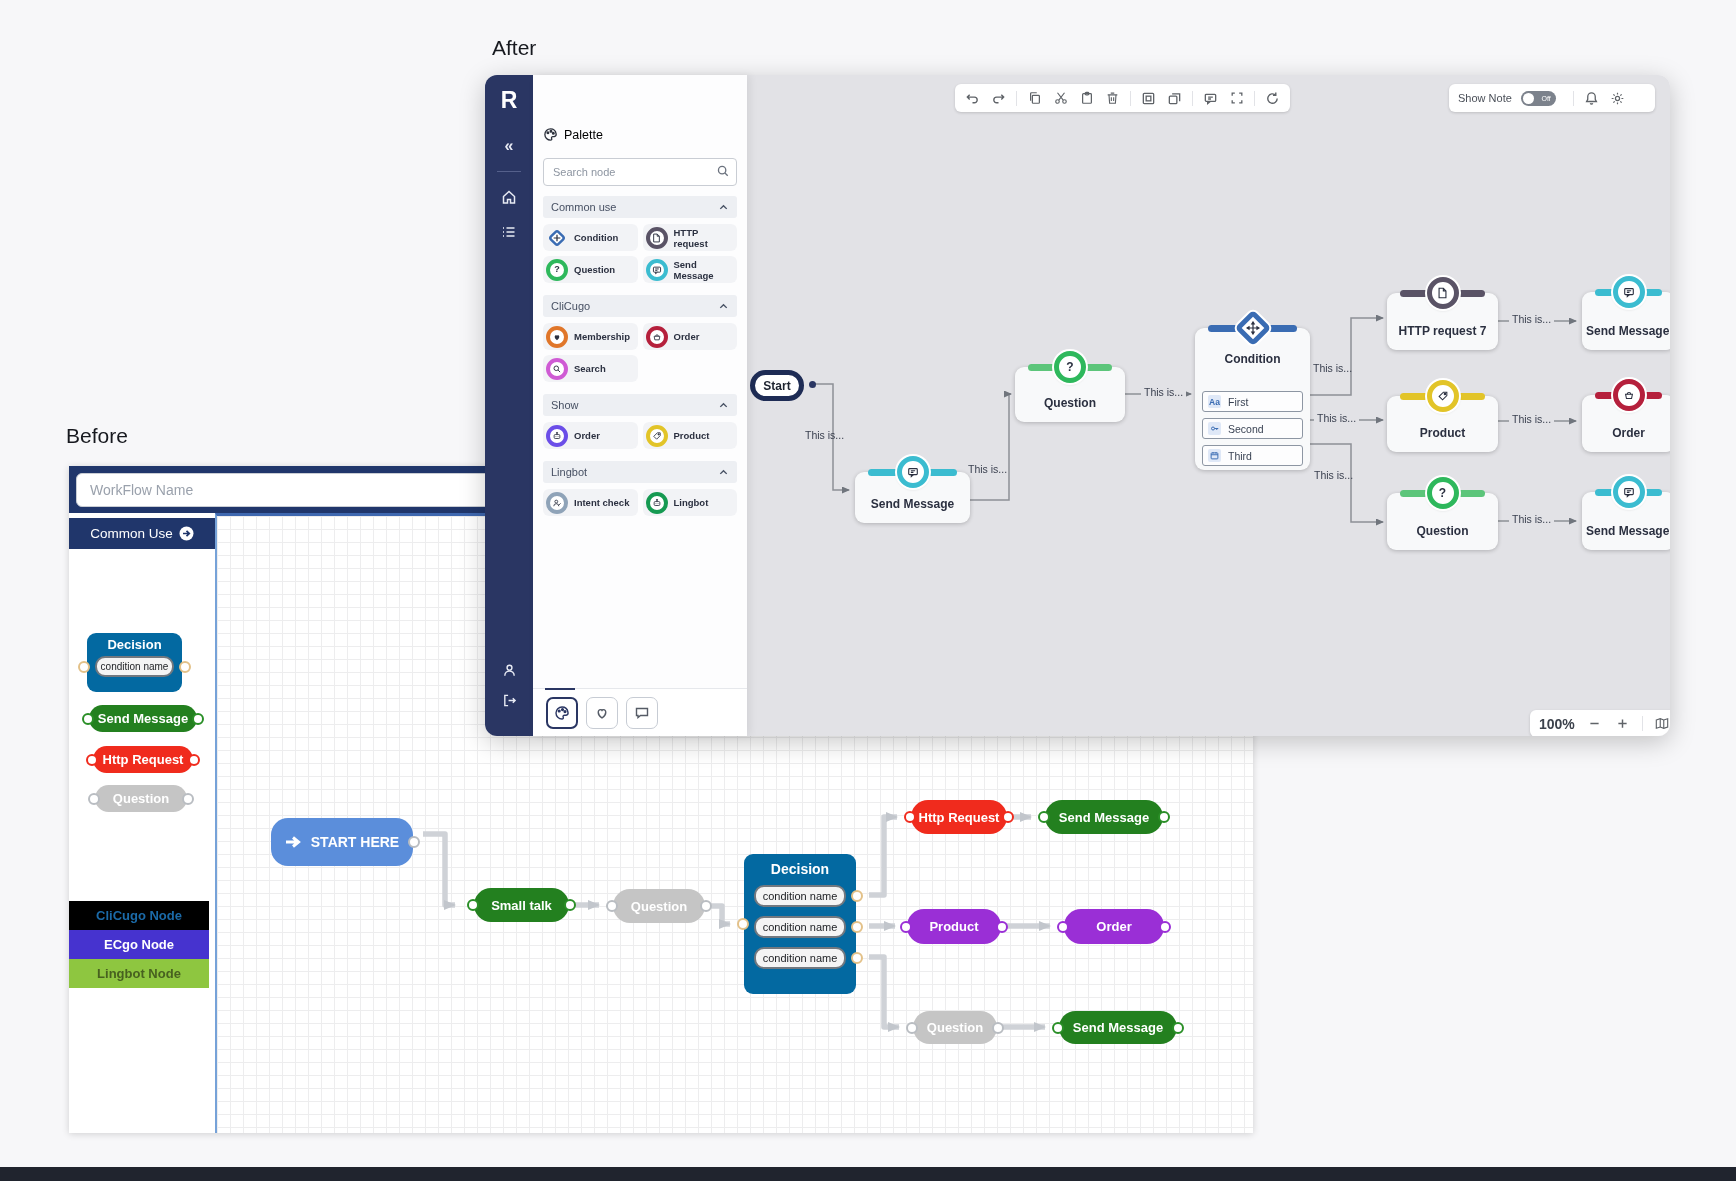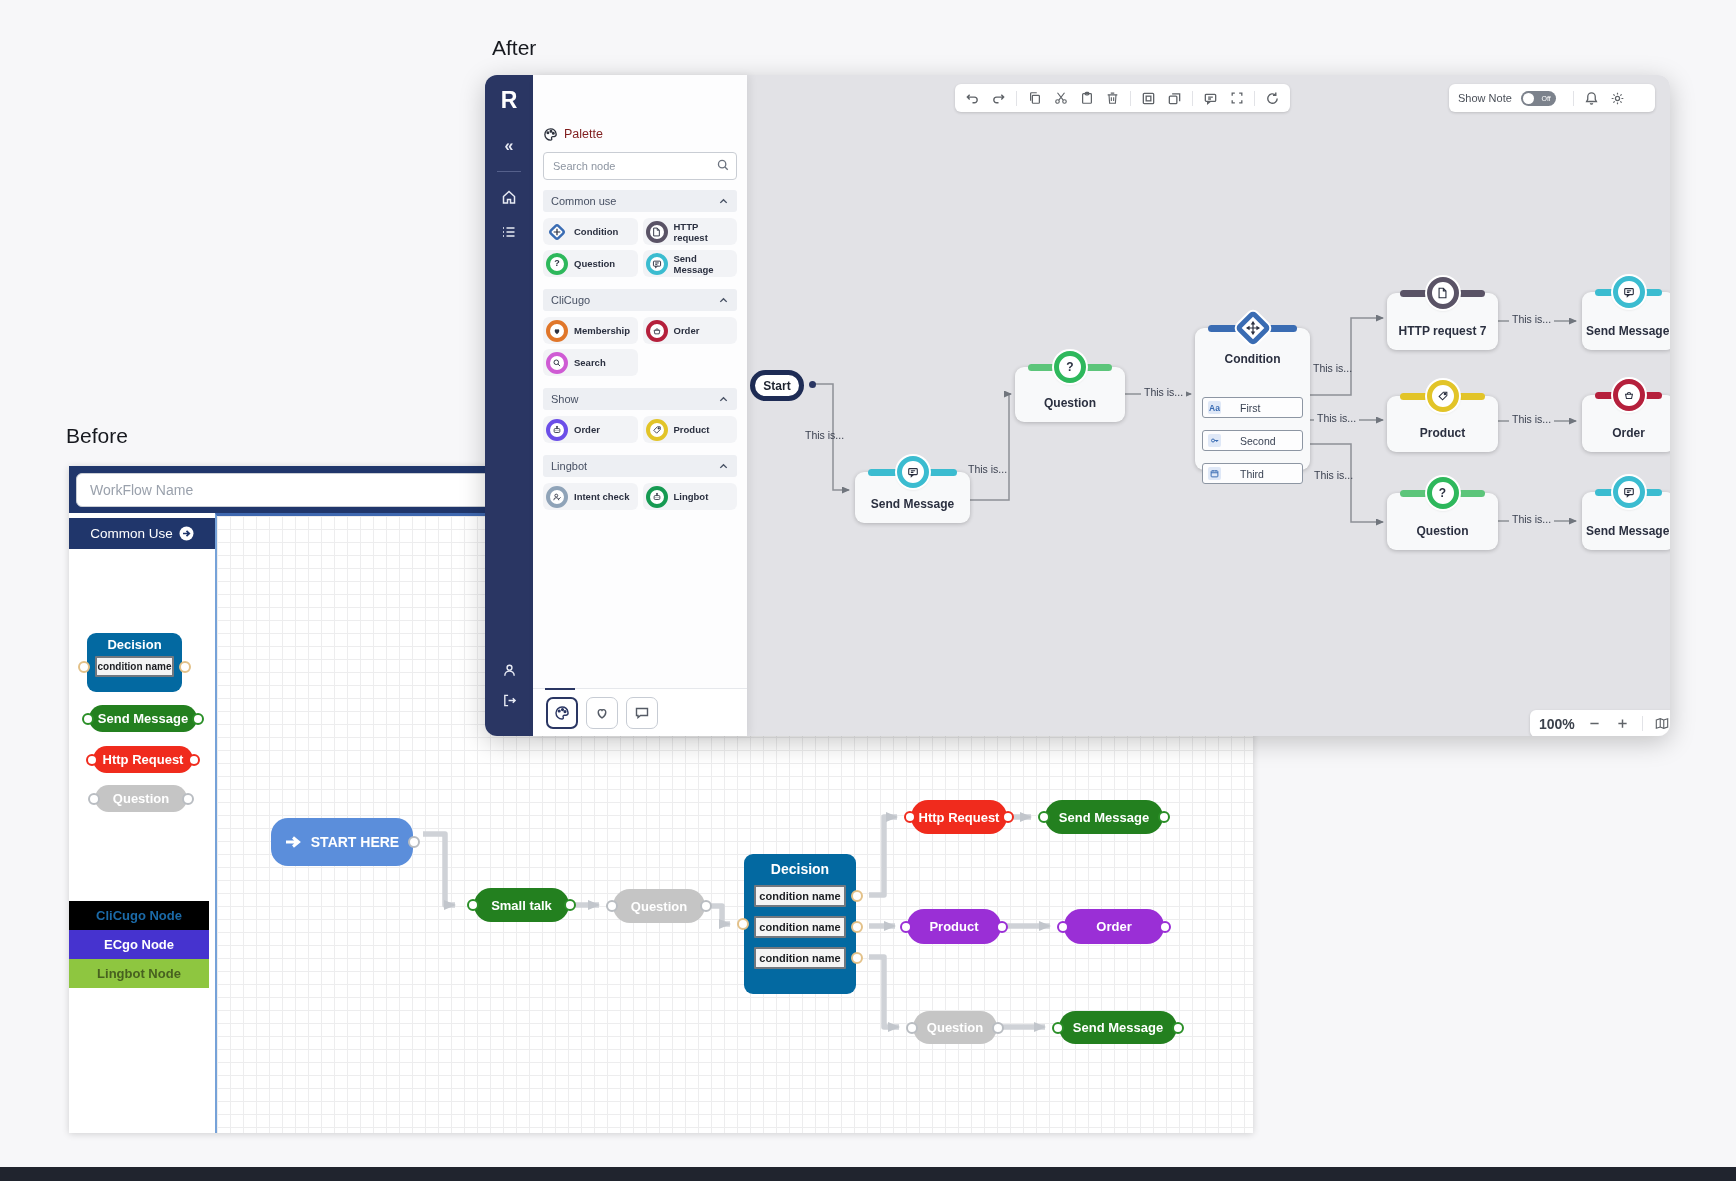--- a/index.html
+++ b/index.html
@@ -32,22 +32,22 @@
   .pill.pb::before{left:-7px}
   .pill.pa::after{right:-7px}
   .c-green{background:#23801f;--pc:#2a8f27}
   .c-red{background:#f02b1d;--pc:#f02b1d}
   .c-gray{background:#c5c5c5;--pc:#b9bdc2}
   .c-purple{background:#9a2fd6;--pc:#9a2fd6}
   .c-blue{background:#5b8edb;--pc:#b9bdc2}
   
   .dec{position:absolute;background:#0369a1;border-radius:9px;cursor:grab}
   .dec-title{text-align:center;font-weight:bold;color:#fff}
-  .dec-row{position:relative;background:#f4f4f4;border:2px solid #72787f;border-radius:1px;
-           display:flex;align-items:center;justify-content:center;font-weight:bold;color:#1c1e22;box-sizing:border-box}
+  .dec-row{position:relative;background:#f4f4f4;border:2px solid #72787f;border-radius:10px;
+           display:flex;align-items:center;justify-content:center;font-weight:normal;color:#1c1e22;box-sizing:border-box}
   .dec-row::after,.dec-row.pl::before{content:"";position:absolute;width:8px;height:8px;border-radius:50%;
            background:#fff;border:2px solid #e3c188;top:50%;margin-top:-6px}
   .dec-row::after{right:-19px}
   .dec-row.pl::before{left:-19px}
   .dec-canvas::before{content:"";position:absolute;width:8px;height:8px;border-radius:50%;background:#fff;
            border:2px solid #e3c188;left:-7px;top:50%;margin-top:-6px}
   .b-cat{position:absolute;left:0;width:140px;height:29px;display:flex;align-items:center;justify-content:center;
          font-size:13px;font-weight:bold;cursor:pointer}
 
   
@@ -57,21 +57,21 @@
   .a-side .sic{position:absolute;left:0;width:48px;display:flex;justify-content:center;cursor:pointer}
   .a-logo{position:absolute;top:12px;left:0;width:48px;text-align:center;font-size:23px;font-weight:800;color:#fff}
   .a-divider{position:absolute;top:96px;left:12px;width:24px;height:1px;background:#55608b}
   .a-palette{width:214px;background:#fdfdfe;position:relative;flex:none;box-shadow:3px 0 8px rgba(0,0,0,.07);z-index:2}
   .p-header{height:40px;background:#fff;display:flex;align-items:center;padding:0 12px;box-sizing:border-box;
             box-shadow:0 1px 4px rgba(0,0,0,.09);position:relative;z-index:3}
   .p-title{font-size:13px;font-weight:bold;color:#23262e;flex:1}
   .p-hdiv{width:1px;height:20px;background:#e8e9ee;margin:0 7px}
   .p-hbtn{width:20px;height:20px;display:flex;align-items:center;justify-content:center;cursor:pointer}
   .p-body{position:absolute;top:40px;left:0;right:0;bottom:47px;padding:10px 10px 0;overflow:hidden}
-  .p-label{display:flex;align-items:flex-start;gap:6px;font-size:12.5px;color:#7f1d1d;margin:2px 0 10px}
+  .p-label{display:flex;align-items:center;gap:6px;font-size:12.5px;color:#000000;margin:2px 0 16px}
   .p-search{position:relative;margin-bottom:10px}
   .p-search input{width:100%;height:28px;border:1px solid #c9cdd4;border-radius:4px;font-size:11px;
                   padding:0 26px 0 9px;box-sizing:border-box;color:#333;font-family:inherit;outline:none}
   .p-search input::placeholder{color:#8d95a1}
   .p-search .mag{position:absolute;right:7px;top:6px;cursor:pointer}
   .psec{height:22px;background:#edeff3;border-radius:3px;display:flex;align-items:center;
         justify-content:space-between;padding:0 8px;font-size:11px;color:#475063;cursor:pointer}
   .pgrid{display:grid;grid-template-columns:1fr 1fr;gap:5px;margin:6px 0 12px}
   .pitem{height:27px;background:#f2f3f6;border-radius:6px;display:flex;align-items:center;gap:6px;
          padding:0 3px;font-size:9.5px;font-weight:bold;color:#2b3040;cursor:grab}
@@ -102,22 +102,22 @@
           border-radius:50%;background:#fff;border:5px solid var(--c);box-shadow:0 0 0 2px #fff,0 1px 3px rgba(0,0,0,.25);
           display:flex;align-items:center;justify-content:center}
   .a-circ span{font-size:12px;font-weight:bold;color:#2b3040;line-height:1}
   .a-title{position:absolute;left:0;right:0;bottom:12px;text-align:center;font-size:12px;font-weight:bold;color:#2b3040;white-space:nowrap}
   .diamond{position:absolute;top:-19px;left:50%;margin-left:-19px;width:38px;height:38px;display:flex;
            align-items:center;justify-content:center}
   .diamond .dsq{position:absolute;left:6px;top:6px;width:26px;height:26px;border:5px solid #3a6cb3;border-radius:5px;
            background:#fff;box-sizing:border-box;transform:rotate(45deg);box-shadow:0 0 0 2px #fff}
   .diamond svg{position:relative}
   .c-rows{position:absolute;left:0;right:0;top:57px}
-  .c-row{position:relative;margin:12px 7px 6px;height:19px;border:1px solid #8d96a3;border-radius:3px;background:#fdfdfe;
-         display:flex;align-items:center;gap:19px;padding:0 5px;font-size:10.5px;color:#3a4354;cursor:pointer}
+  .c-row{position:relative;margin:6px 7px 6px;height:19px;border:1px solid #8d96a3;border-radius:3px;background:#fdfdfe;
+         display:flex;align-items:center;gap:7px;padding:0 5px;font-size:10.5px;color:#3a4354;cursor:pointer}
   .c-ric{width:13px;height:13px;border-radius:2px;background:#dfe8f7;color:#3a6cb3;font-size:8.5px;font-weight:bold;
          display:flex;align-items:center;justify-content:center;flex:none}
   .a-start{position:absolute;left:3px;top:295px;width:54px;height:31px;background:#fff;border:5px solid #1e2c55;
            border-radius:17px;display:flex;align-items:center;justify-content:center;font-size:12px;font-weight:bold;
            color:#1e2430;box-sizing:border-box;cursor:grab}
   .a-startport{position:absolute;left:62px;top:306px;width:7px;height:7px;border-radius:50%;background:#2a3663}
   .elb{position:absolute;font-size:10.5px;color:#3b4150;white-space:nowrap}
   .elb.onln{background:#e2e2e6;padding:0 3px}
   .edges{position:absolute;left:0;top:0;pointer-events:none}
 

